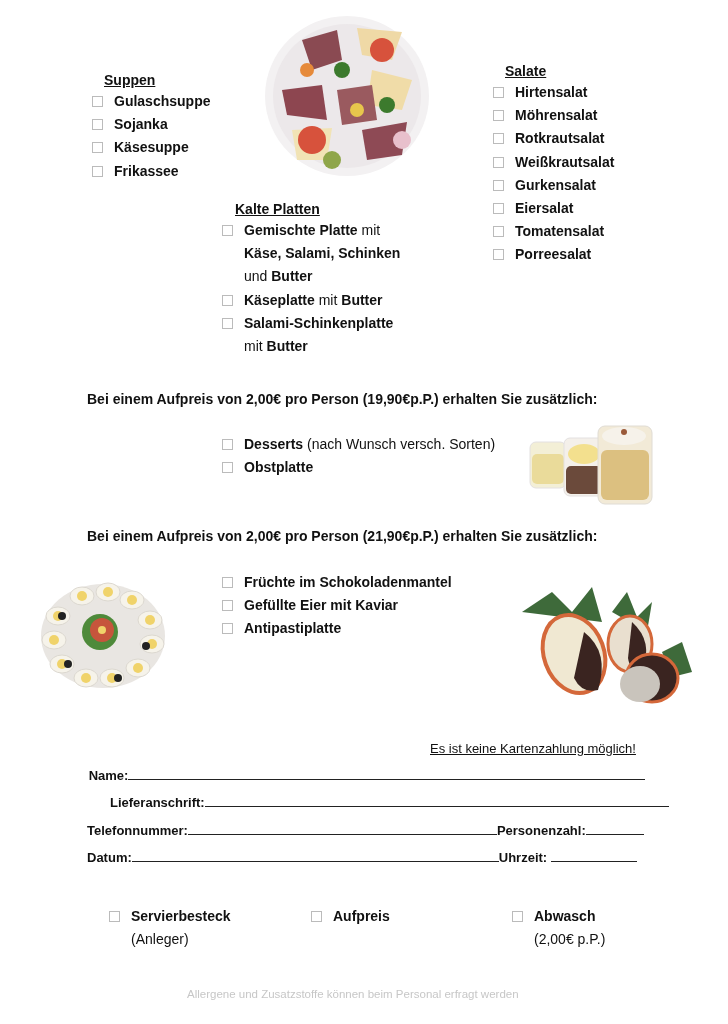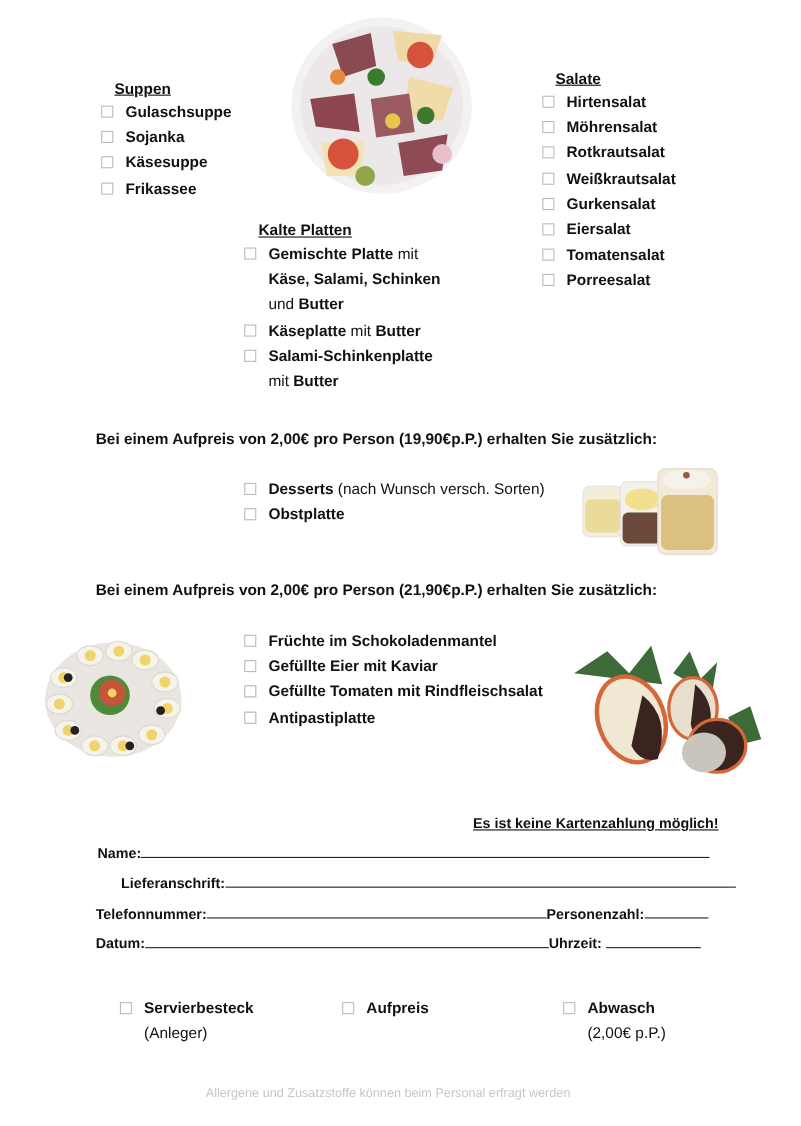--- a/index.html
+++ b/index.html
@@ -97,21 +97,20 @@
     <circle cx="100" cy="12" r="3" fill="#9a5a3a"></circle>
   </svg>
 </div>
 
 <div class="abs para" style="left:87px;top:528px;">Bei einem Aufpreis von 2,00€ pro Person (21,90€p.P.) erhalten Sie zusätzlich:</div>
 <div class="abs" style="left:222px;top:571px;">
   <ul class="list">
     <li><span class="cb"></span><span class="bold">Früchte im Schokoladenmantel</span></li>
     <li><span class="cb"></span><span class="bold">Gefüllte Eier mit Kaviar</span></li>
     <li><span class="cb"></span></li>
-    <li><span class="cb"></span><span class="bold">Gefüllte Tomaten mit Rindfleischsalat</span></li>
     <li><span class="cb"></span></li>
     <li><span class="cb"></span><span class="bold">Antipastiplatte</span></li>
   </ul>
 </div>
 
 <div class="img" style="left:38px;top:580px;width:130px;height:112px;">
   <svg width="130" height="112" viewBox="0 0 130 112">
     <ellipse cx="65" cy="56" rx="62" ry="52" fill="#e9e6e2"></ellipse>
     <g fill="#f6f3ea" stroke="#dcd8d0">
       <ellipse cx="44" cy="16" rx="12" ry="9"></ellipse>
@@ -156,21 +155,21 @@
     <path d="M150 70 L170 60 L180 90 L160 95Z" fill="#3e6a3a"></path>
     <ellipse cx="62" cy="72" rx="30" ry="40" fill="#f0e8d2" stroke="#d4683a" stroke-width="4" transform="rotate(-20 62 72)"></ellipse>
     <path d="M72 50 Q98 70 86 108 Q70 112 62 96Z" fill="#3a2420"></path>
     <ellipse cx="118" cy="62" rx="22" ry="28" fill="#e9dfcf" stroke="#d4683a" stroke-width="3"></ellipse>
     <path d="M120 40 Q142 60 130 88 Q118 90 116 76Z" fill="#3a2420"></path>
     <ellipse cx="140" cy="96" rx="26" ry="24" fill="#3a2420" stroke="#d4683a" stroke-width="3"></ellipse>
     <ellipse cx="128" cy="102" rx="20" ry="18" fill="#c9c4bc"></ellipse>
   </svg>
 </div>
 
-<div class="abs" style="left:430px;top:741px;font-size:13px;font-weight:bold;text-decoration:underline;">Es ist keine Kartenzahlung möglich!</div>
+<div class="abs" style="left:430px;top:741px;font-size:13px;font-weight:normal;text-decoration:underline;">Es ist keine Kartenzahlung möglich!</div>
 
 <div class="form-row" style="top:767px;text-align:center;">
   <span>Name:</span><span class="line" style="width:517px;"></span>
 </div>
 <div class="form-row" style="top:794px;padding-left:23px;">
   <span>Lieferanschrift:</span><span class="line" style="width:464px;"></span>
 </div>
 <div class="form-row" style="top:822px;">
   <span>Telefonnummer:</span><span class="line" style="width:309px;"></span><span>Personenzahl:</span><span class="line" style="width:58px;"></span>
 </div>

